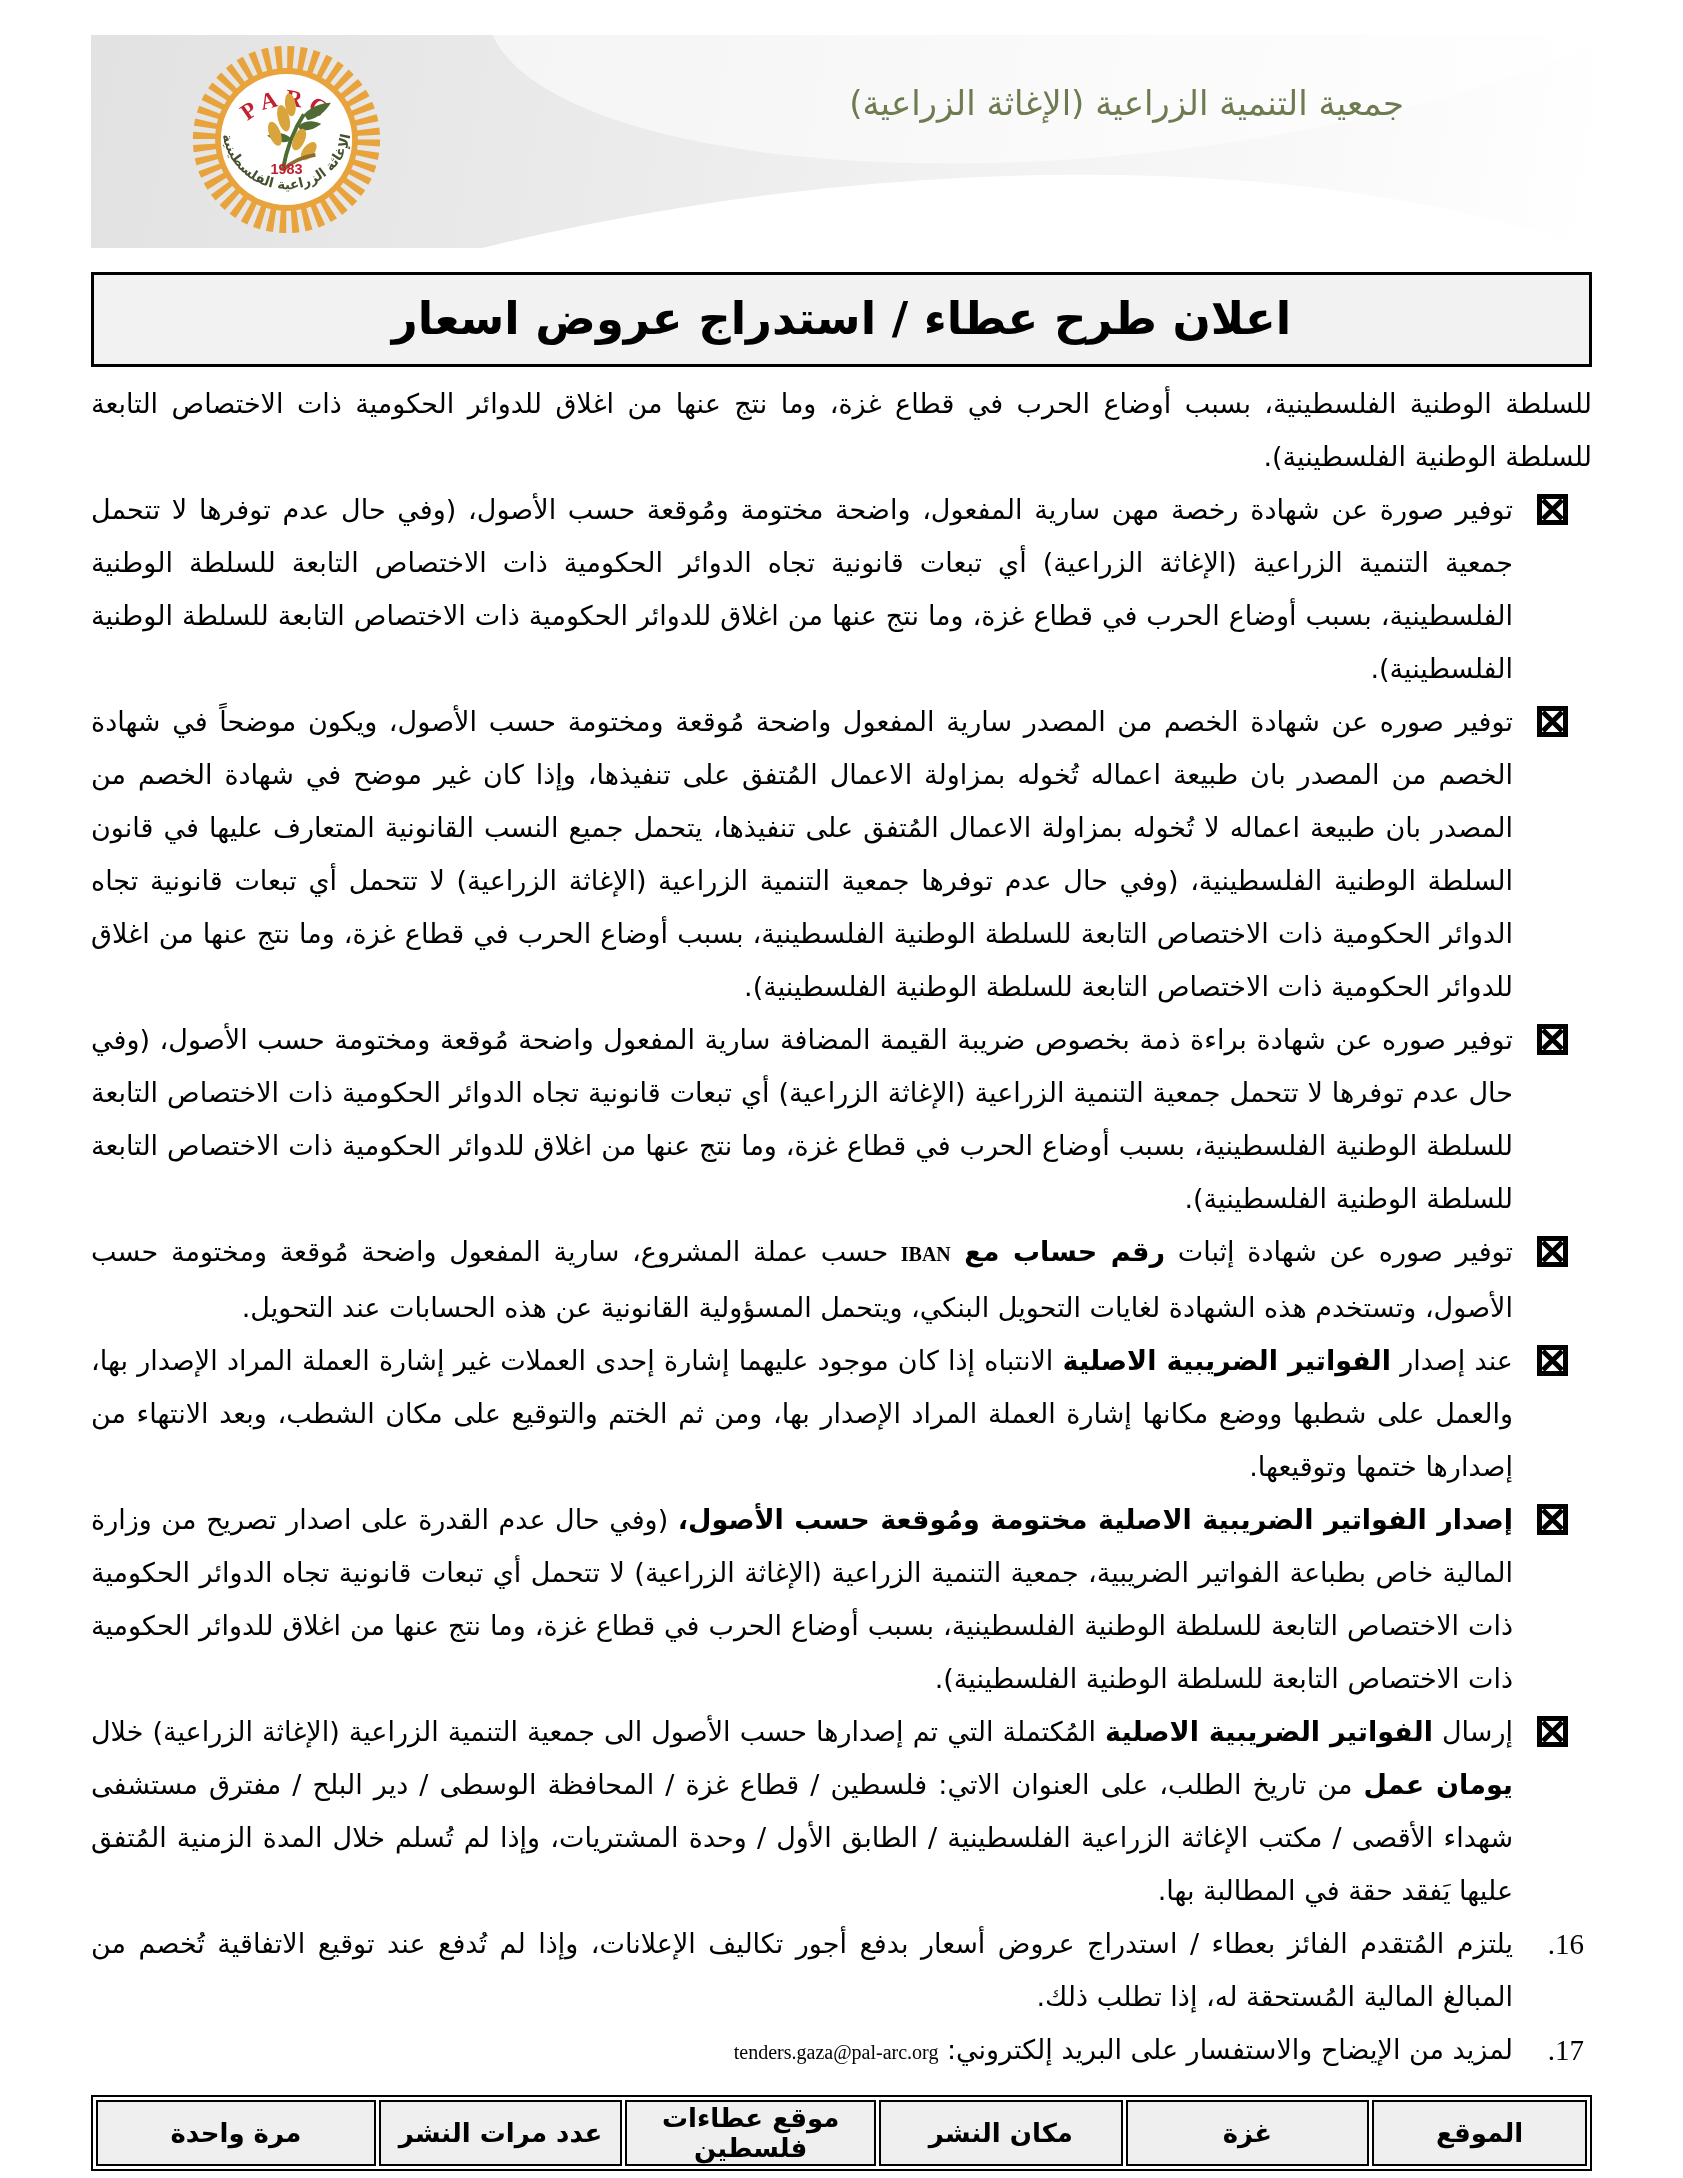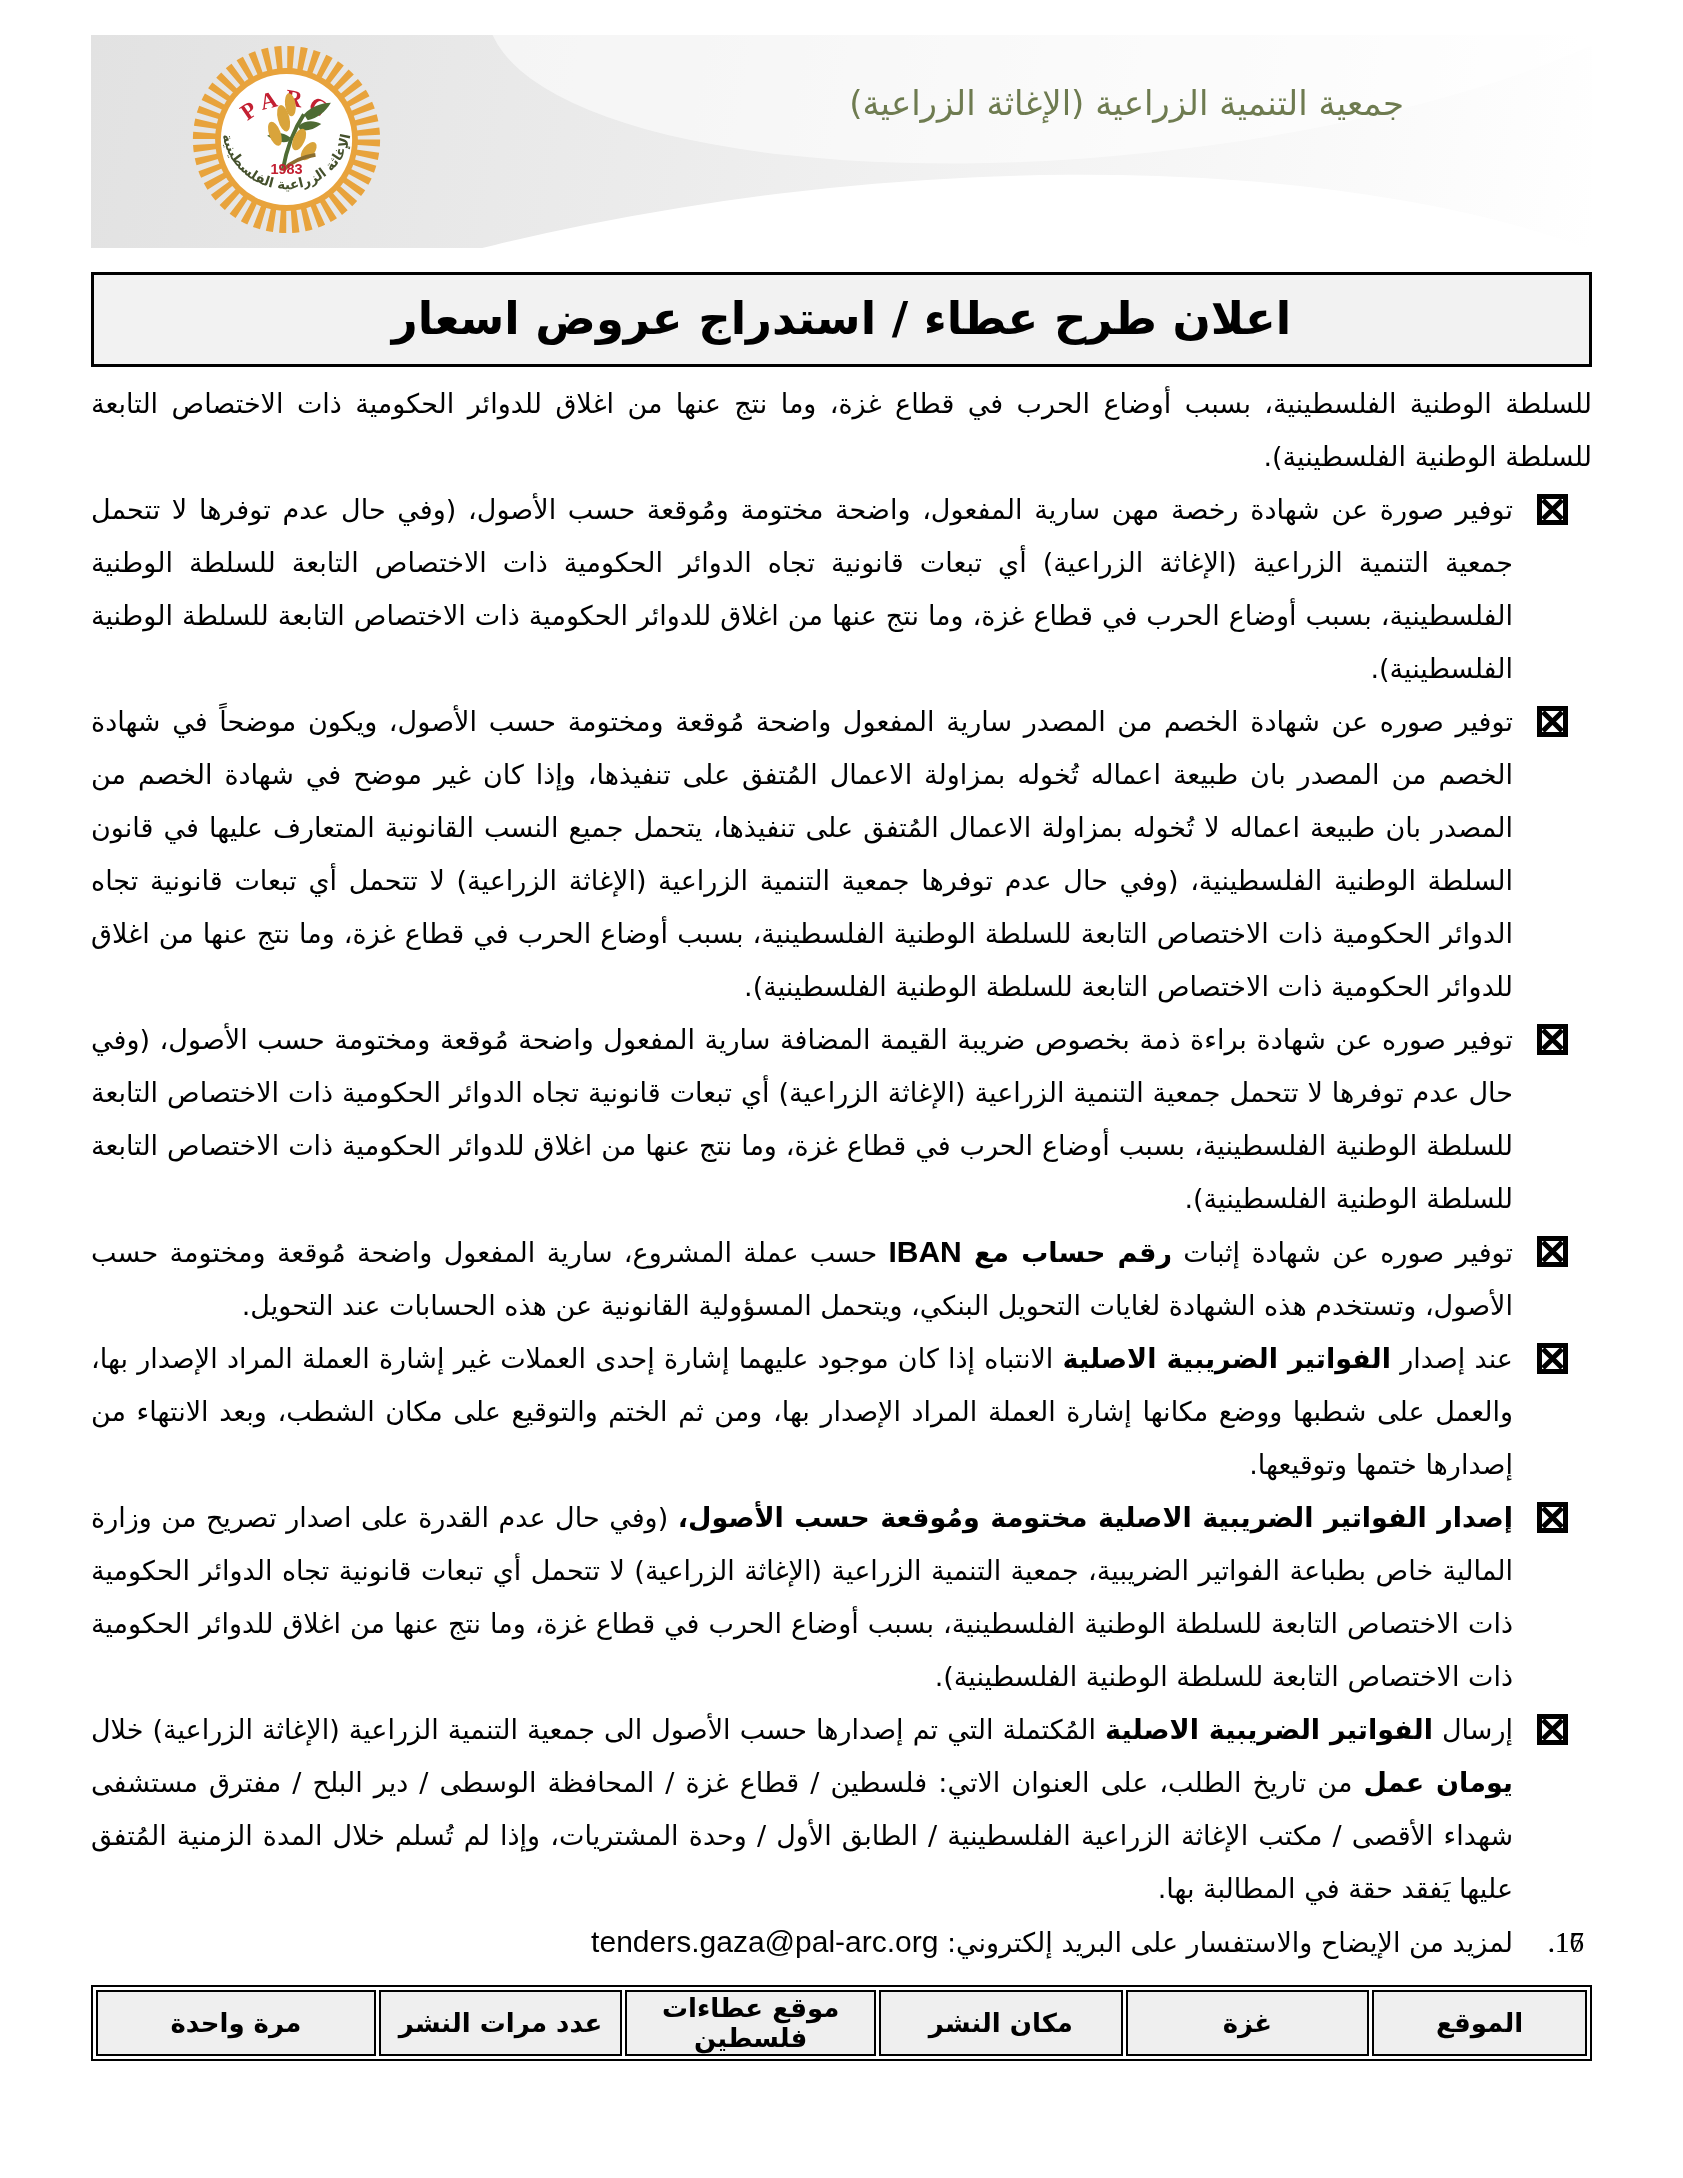--- a/index.html
+++ b/index.html
@@ -48,21 +48,21 @@
     content:"";position:absolute;left:-3px;top:8px;width:27px;height:5px;background:#000;
   }
   .cbx::before{transform:rotate(45deg);}
   .cbx::after{transform:rotate(-45deg);}
   .num-item{position:relative;padding-right:79px;}
   .num{
     position:absolute;right:8px;top:1px;
     font-family:"Liberation Serif",serif;font-size:29px;
   }
   b{font-weight:bold;}
-  .latin{font-family:Liberation Sans, sans-serif;font-size:30px;}
+  .latin{font-family:Liberation Serif, serif;font-size:20px;}
   
   .footer{margin-top:16px;}
   table.ftr{
     width:100%;border-collapse:separate;border-spacing:3px;
     border:2px solid #000;direction:rtl;table-layout:fixed;
   }
   table.ftr td{
     border:2px solid #000;background:#efefef;text-align:center;vertical-align:middle;
     height:44px;font-size:26px;font-weight:bold;color:#000;overflow:hidden;
   }
@@ -125,21 +125,21 @@
     <div id="checklist">
         <div class="check-item"><span class="cbx"></span><span>توفير صورة عن شهادة رخصة مهن سارية المفعول، واضحة مختومة ومُوقعة حسب الأصول، (وفي حال عدم توفرها لا تتحمل جمعية التنمية الزراعية (الإغاثة الزراعية) أي تبعات قانونية تجاه الدوائر الحكومية ذات الاختصاص التابعة للسلطة الوطنية الفلسطينية، بسبب أوضاع الحرب في قطاع غزة، وما نتج عنها من اغلاق للدوائر الحكومية ذات الاختصاص التابعة للسلطة الوطنية الفلسطينية).</span></div>
         <div class="check-item"><span class="cbx"></span><span>توفير صوره عن شهادة الخصم من المصدر سارية المفعول واضحة مُوقعة ومختومة حسب الأصول، ويكون موضحاً في شهادة الخصم من المصدر بان طبيعة اعماله تُخوله بمزاولة الاعمال المُتفق على تنفيذها، وإذا كان غير موضح في شهادة الخصم من المصدر بان طبيعة اعماله لا تُخوله بمزاولة الاعمال المُتفق على تنفيذها، يتحمل جميع النسب القانونية المتعارف عليها في قانون السلطة الوطنية الفلسطينية، (وفي حال عدم توفرها جمعية التنمية الزراعية (الإغاثة الزراعية) لا تتحمل أي تبعات قانونية تجاه الدوائر الحكومية ذات الاختصاص التابعة للسلطة الوطنية الفلسطينية، بسبب أوضاع الحرب في قطاع غزة، وما نتج عنها من اغلاق للدوائر الحكومية ذات الاختصاص التابعة للسلطة الوطنية الفلسطينية).</span></div>
         <div class="check-item"><span class="cbx"></span><span>توفير صوره عن شهادة براءة ذمة بخصوص ضريبة القيمة المضافة سارية المفعول واضحة مُوقعة ومختومة حسب الأصول، (وفي حال عدم توفرها لا تتحمل جمعية التنمية الزراعية (الإغاثة الزراعية) أي تبعات قانونية تجاه الدوائر الحكومية ذات الاختصاص التابعة للسلطة الوطنية الفلسطينية، بسبب أوضاع الحرب في قطاع غزة، وما نتج عنها من اغلاق للدوائر الحكومية ذات الاختصاص التابعة للسلطة الوطنية الفلسطينية).</span></div>
         <div class="check-item"><span class="cbx"></span><span>توفير صوره عن شهادة إثبات </span><b>رقم حساب مع </b><b class="latin">IBAN</b><span> حسب عملة المشروع، سارية المفعول واضحة مُوقعة ومختومة حسب الأصول، وتستخدم هذه الشهادة لغايات التحويل البنكي، ويتحمل المسؤولية القانونية عن هذه الحسابات عند التحويل.</span></div>
         <div class="check-item"><span class="cbx"></span><span>عند إصدار </span><b>الفواتير الضريبية الاصلية</b><span> الانتباه إذا كان موجود عليهما إشارة إحدى العملات غير إشارة العملة المراد الإصدار بها، والعمل على شطبها ووضع مكانها إشارة العملة المراد الإصدار بها، ومن ثم الختم والتوقيع على مكان الشطب، وبعد الانتهاء من إصدارها ختمها وتوقيعها.</span></div>
         <div class="check-item"><span class="cbx"></span><b>إصدار الفواتير الضريبية الاصلية مختومة ومُوقعة حسب الأصول،</b><span> (وفي حال عدم القدرة على اصدار تصريح من وزارة المالية خاص بطباعة الفواتير الضريبية، جمعية التنمية الزراعية (الإغاثة الزراعية) لا تتحمل أي تبعات قانونية تجاه الدوائر الحكومية ذات الاختصاص التابعة للسلطة الوطنية الفلسطينية، بسبب أوضاع الحرب في قطاع غزة، وما نتج عنها من اغلاق للدوائر الحكومية ذات الاختصاص التابعة للسلطة الوطنية الفلسطينية).</span></div>
         <div class="check-item"><span class="cbx"></span><span>إرسال </span><b>الفواتير الضريبية الاصلية</b><span> المُكتملة التي تم إصدارها حسب الأصول الى جمعية التنمية الزراعية (الإغاثة الزراعية) خلال </span><b>يومان عمل</b><span> من تاريخ الطلب، على العنوان الاتي: فلسطين / قطاع غزة / المحافظة الوسطى / دير البلح / مفترق مستشفى شهداء الأقصى / مكتب الإغاثة الزراعية الفلسطينية / الطابق الأول / وحدة المشتريات، وإذا لم تُسلم خلال المدة الزمنية المُتفق عليها يَفقد حقة في المطالبة بها.</span></div>
       </div>
     <div id="numbered">
-        <div class="num-item"><span class="num">16.</span></div>
+        <div class="num-item"><span class="num">16.</span><span>يلتزم المُتقدم الفائز بعطاء / استدراج عروض أسعار بدفع أجور تكاليف الإعلانات، وإذا لم تُدفع عند توقيع الاتفاقية تُخصم من المبالغ المالية المُستحقة له، إذا تطلب ذلك.</span></div>
         <div class="num-item"><span class="num">17.</span><span>لمزيد من الإيضاح والاستفسار على البريد إلكتروني: </span><span class="latin">tenders.gaza@pal-arc.org</span></div>
       </div>
   </div>
 
   <div class="footer">
     <table class="ftr">
       <tbody>
           <tr>
         <td style="width:14.5%">الموقع</td>
         <td style="width:16.5%">غزة</td>

